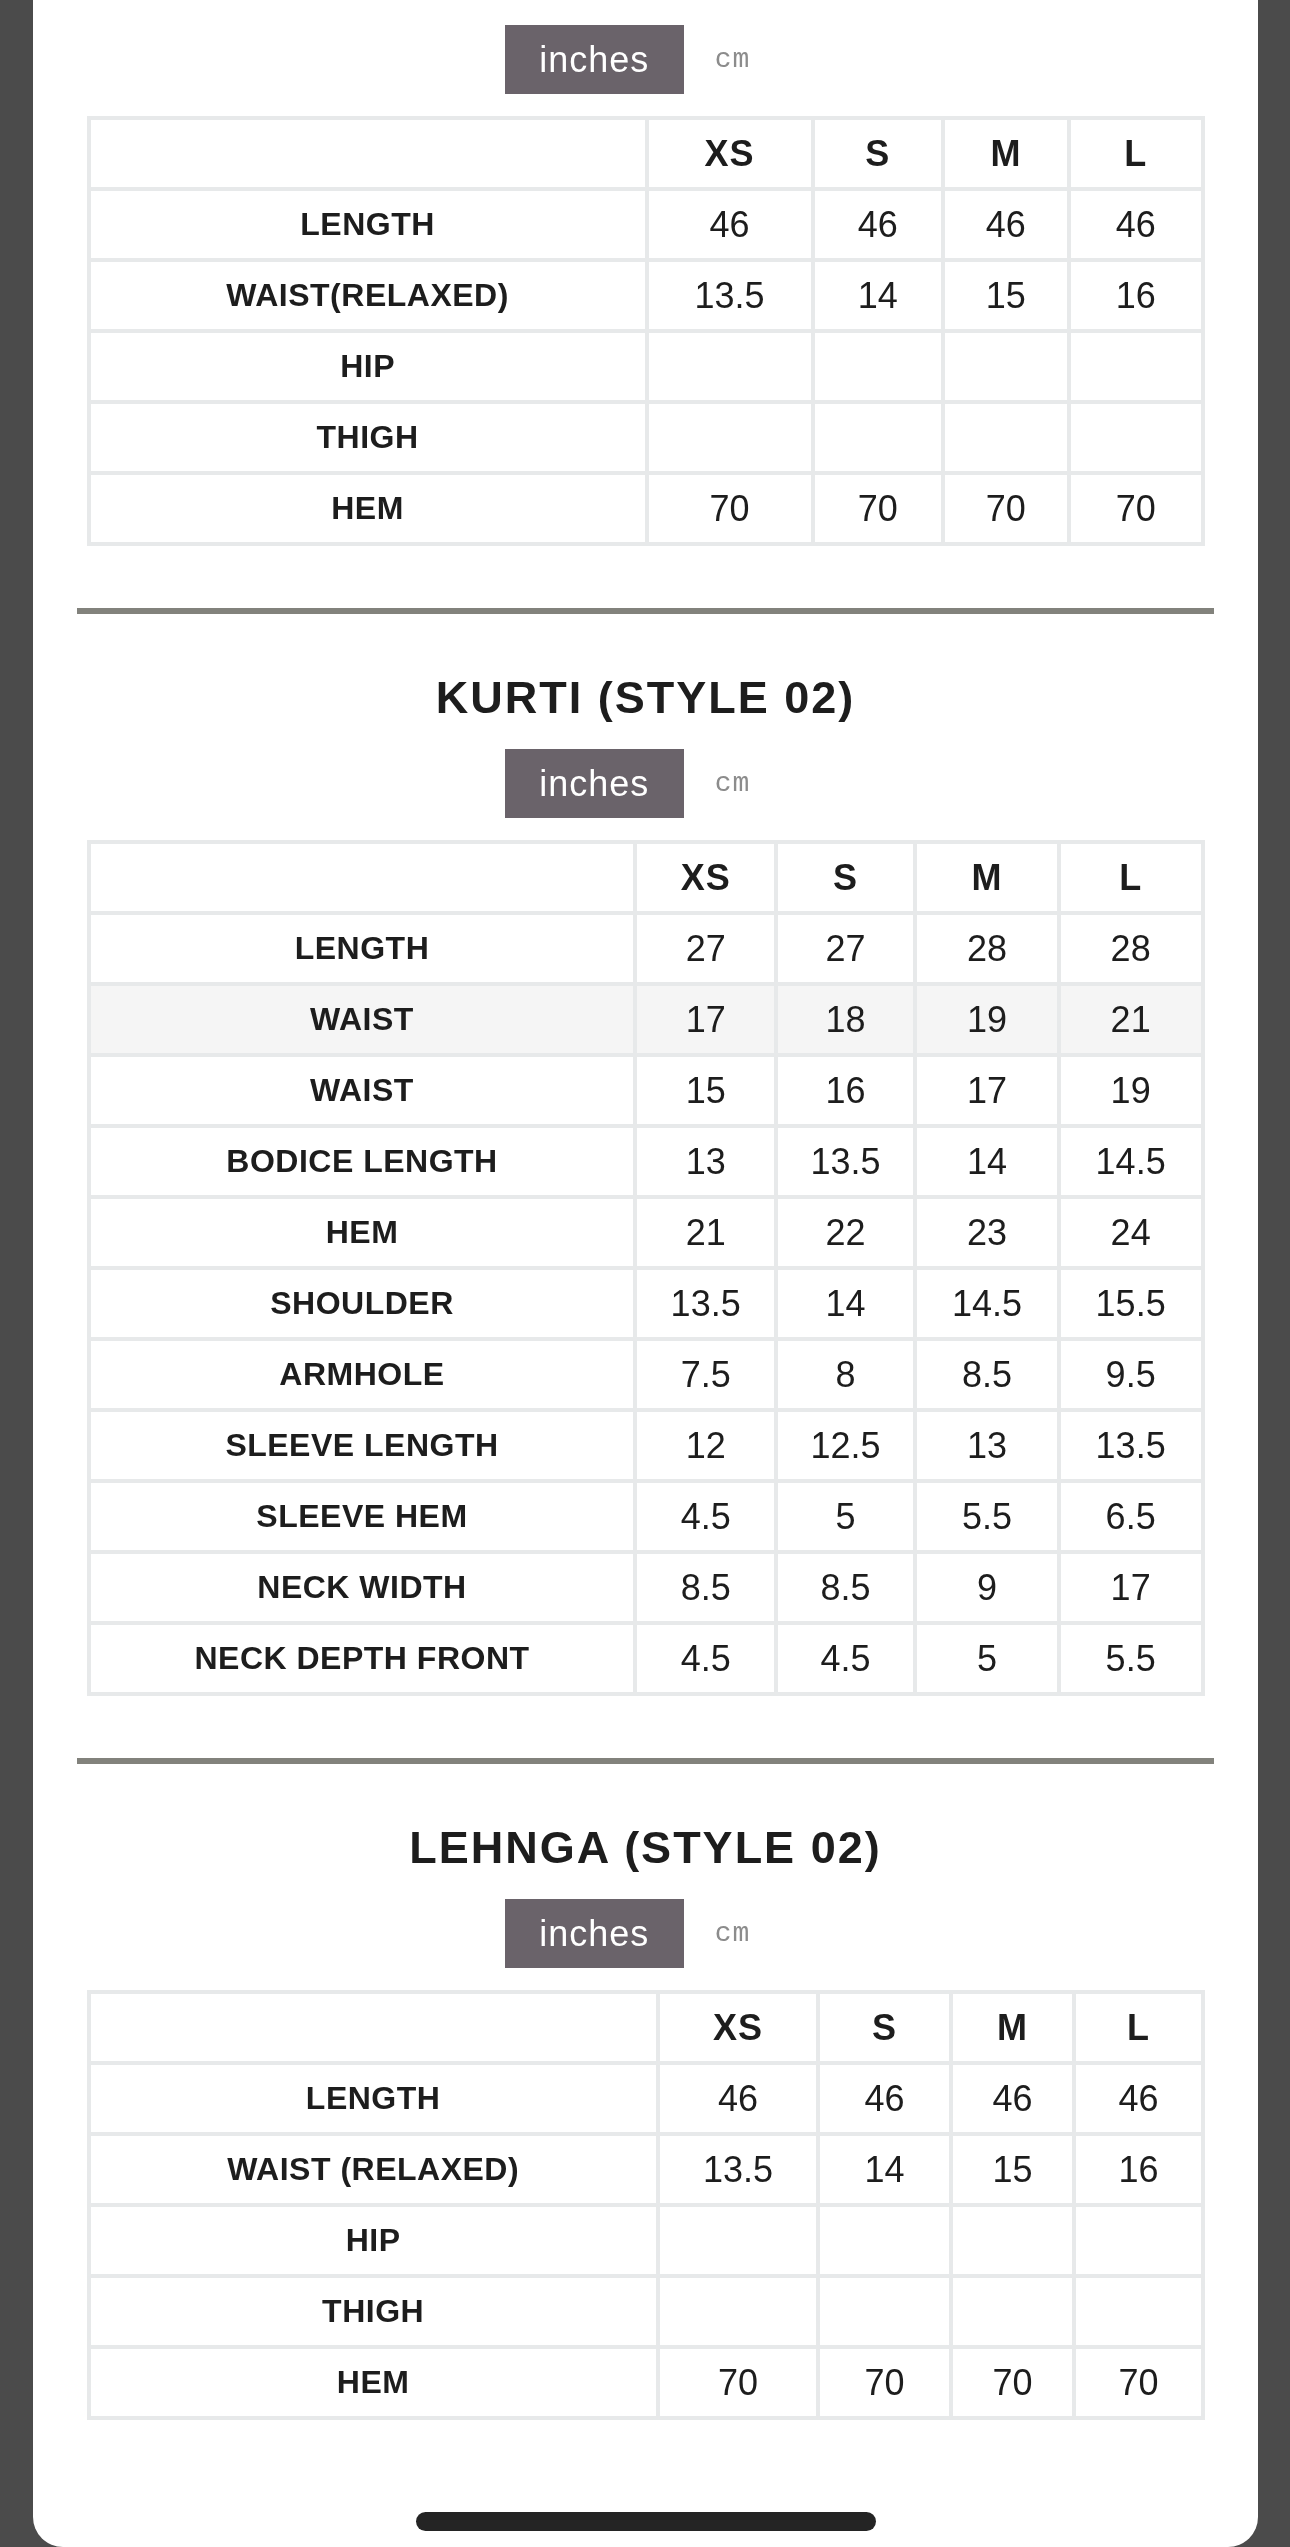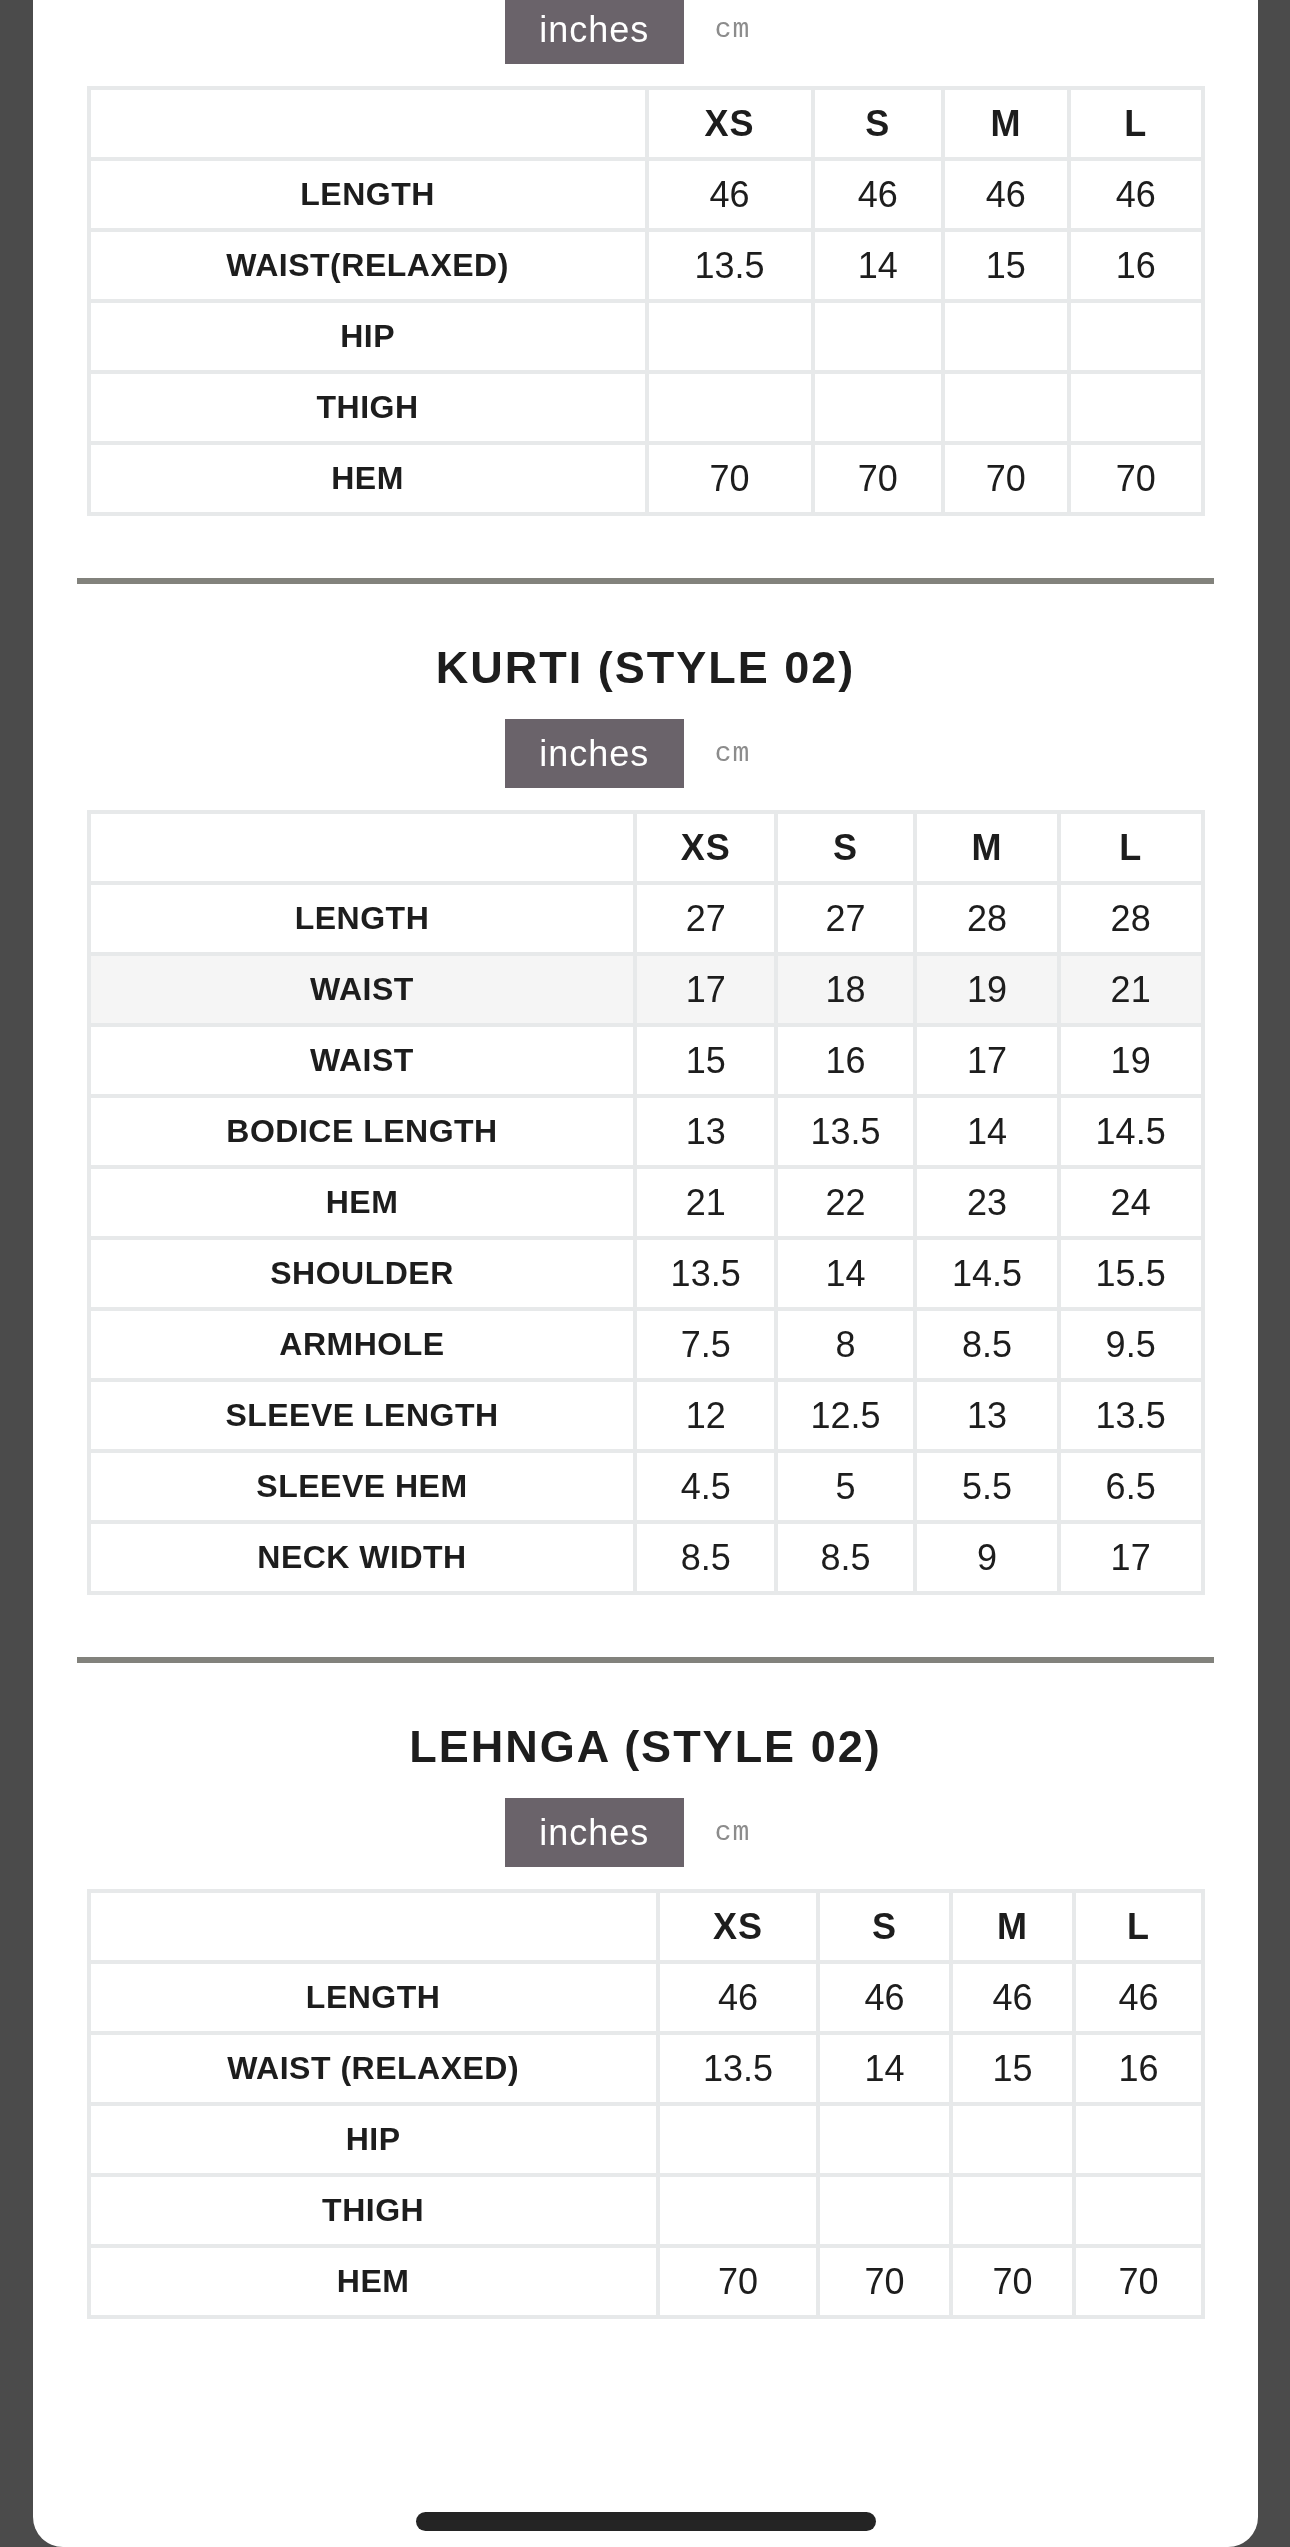--- a/index.html
+++ b/index.html
@@ -1,20 +1,20 @@
 <!DOCTYPE html>
 <html style="--surround: #4b4b4b; --sheet: #ffffff; --text: #1d1d1d; --toggle-selected-bg: #6a636a; --toggle-selected-text: #ffffff; --toggle-unselected-text: #8c8c8c; --divider: #82827c; --table-border: #e7e9ea; --highlight-row-bg: #f5f5f5; --home-indicator: #242424;"><head>
 <meta charset="utf-8">
 <style>
   html,body{margin:0;padding:0;}
   body{font-family:"Liberation Sans", sans-serif; background:#4b4b4b;}
   .screen{position:relative; width:1290px; height:2547px; background:var(--surround,#4b4b4b); overflow:hidden;}
   .sheet{position:relative; margin-left:33px; width:1225px; height:2547px; background:#ffffff;
          border-radius:0 0 30px 30px; overflow:hidden;}
-  .content{display:flex; flex-direction:column; align-items:center;}
+  .content{display:flex; flex-direction:column; align-items:center;margin-top:30px;}
 
   
   .toggle-row{display:flex; align-items:center; justify-content:center; transform:translateX(-18px);}
   .toggle-row.cut{margin-top:-5px;}
   .seg-selected{width:179px; height:69px; background:var(--toggle-selected-bg,#6a636a);
        color:#ffffff; font-size:36px; display:flex; align-items:center; justify-content:center;
        border:none; padding:0; letter-spacing:1px; cursor:pointer; font-family:inherit;}
   .seg-unselected{background:none; border:none; padding:0; margin-left:31px; font-size:28px;
        color:var(--toggle-unselected-text,#8c8c8c); letter-spacing:1px; cursor:pointer; font-family:Liberation Mono, monospace;}
 
@@ -190,20 +190,27 @@
               <td class="value-cell">5.5</td>
               <td class="value-cell">6.5</td>
             </tr>
             <tr>
               <td class="label-cell">NECK WIDTH</td>
               <td class="value-cell">8.5</td>
               <td class="value-cell">8.5</td>
               <td class="value-cell">9</td>
               <td class="value-cell">17</td>
             </tr>
+            <tr>
+              <td class="label-cell">NECK DEPTH FRONT</td>
+              <td class="value-cell">4.5</td>
+              <td class="value-cell">4.5</td>
+              <td class="value-cell">5</td>
+              <td class="value-cell">5.5</td>
+            </tr>
           </tbody>
   </table>
 
   <div class="divider"></div>
   <h2 class="section-title">LEHNGA (STYLE 02)</h2>
   <div class="toggle-row toggle-gap">
     <button class="seg-selected">inches</button>
     <button class="seg-unselected">cm</button>
   </div>
   <table class="size-table">

